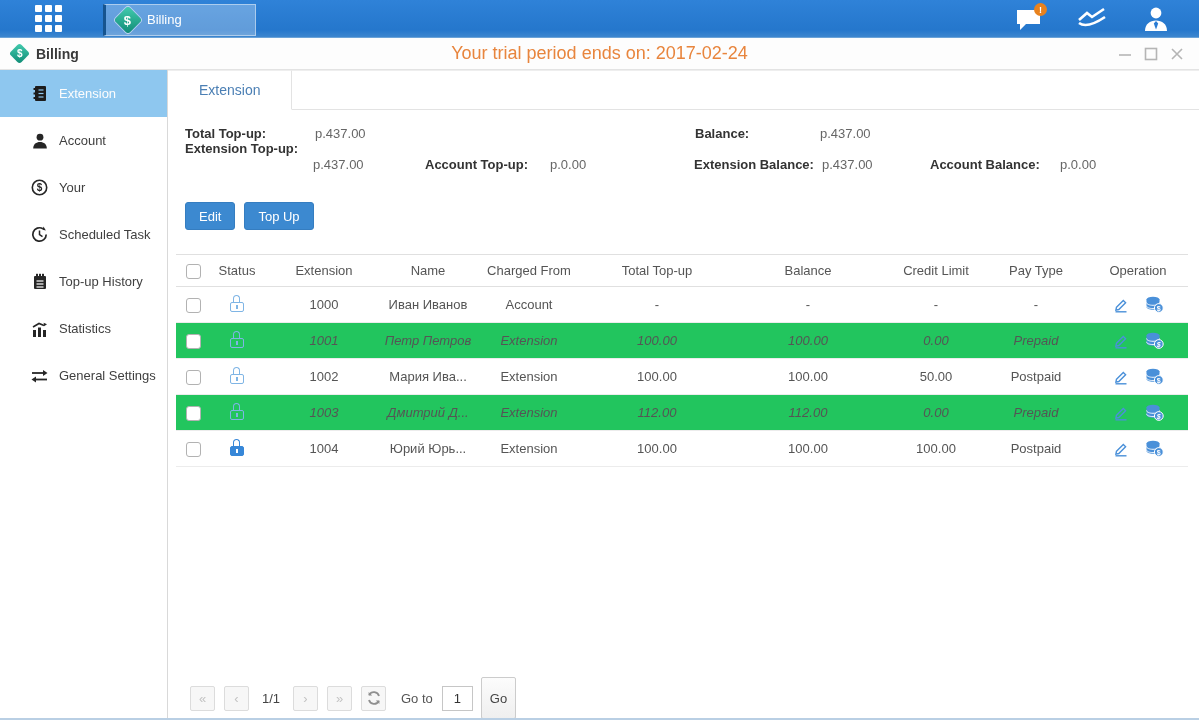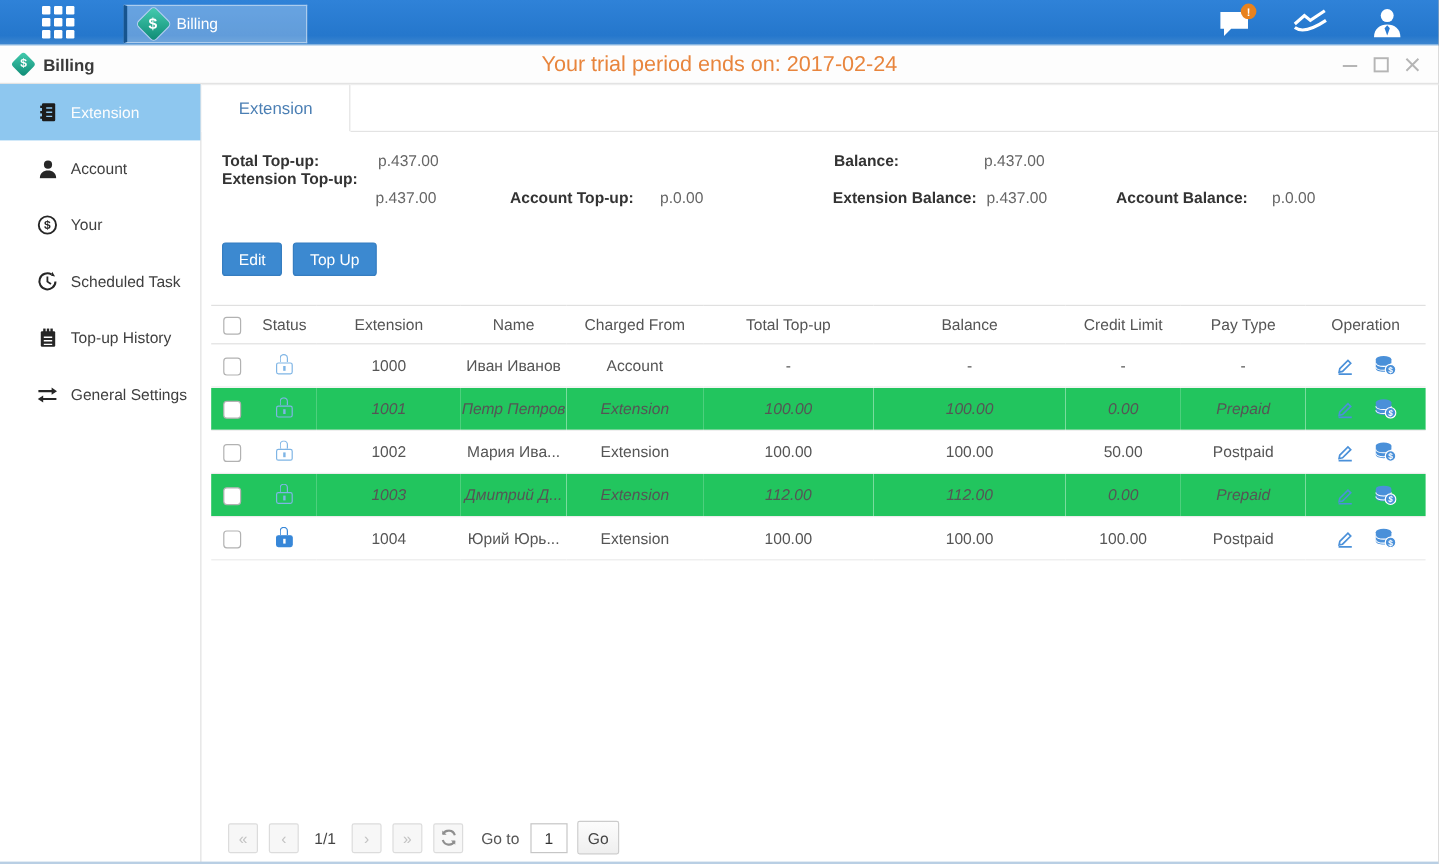--- a/index.html
+++ b/index.html
@@ -74,21 +74,21 @@
 
   .op-cell { display:flex; align-items:center; justify-content:center; gap:16px; height:35px; }
   .op-icon { cursor:pointer; display:inline-flex; }
 
   
   .pager { position:absolute; left:0; right:0; bottom:8px; height:28px; display:flex; align-items:center; font-size:13px; color:#555; }
   .pg-btn { width:25px; height:25px; border:1px solid #dcdcdc; background:#f7f7f7; border-radius:2px; display:flex; align-items:center; justify-content:center; color:#c3c3c3; font-size:13px; cursor:pointer; margin-left:9px; }
   .pg-label { margin-left:9px; width:26px; text-align:center; color:#444; }
   .goto-label { margin-left:15px; }
   .goto-input { margin-left:9px; width:31px; height:25px; border:1px solid #c6c6c6; text-align:center; font-size:13px; font-family:inherit; color:#333; }
-  .go-btn { margin-left:8px; height:28px; padding:0 8px; border:1px solid #ccc; background:linear-gradient(#fcfcfc,#efefef); border-radius:2px; color:#444; font-size:13px; cursor:pointer; font-family:inherit; }
+  .go-btn { margin-left:8px; height:42px; padding:0 8px; border:1px solid #ccc; background:linear-gradient(#fcfcfc,#efefef); border-radius:2px; color:#444; font-size:13px; cursor:pointer; font-family:inherit; }
   .pager-right { position:absolute; right:24px; display:flex; align-items:center; gap:12px; }
   .pagesize { width:52px; height:26px; border:1px solid #c8c8c8; background:#fff; display:flex; align-items:center; justify-content:space-between; padding:0 8px 0 10px; cursor:pointer; color:#333; }
   .caret { width:0; height:0; border-left:5px solid transparent; border-right:5px solid transparent; border-top:6px solid #5a6b7a; }
 </style>
 </head>
 <body>
 
 <div class="screen">
 
   <div class="taskbar">
@@ -212,20 +212,32 @@
               <rect x="2" y="3" width="12" height="13" rx="1" fill="currentColor"></rect>
               <rect x="4" y="0.8" width="2" height="3.5" fill="currentColor"></rect>
               <rect x="7" y="0.8" width="2" height="3.5" fill="currentColor"></rect>
               <rect x="10" y="0.8" width="2" height="3.5" fill="currentColor"></rect>
               <line x1="4.5" y1="8" x2="11.5" y2="8" stroke="#fff" stroke-width="1.2"></line>
               <line x1="4.5" y1="11" x2="11.5" y2="11" stroke="#fff" stroke-width="1.2"></line>
               <line x1="4.5" y1="14" x2="11.5" y2="14" stroke="#fff" stroke-width="1.2"></line>
             </svg>
         </span>
         <span>Top-up History</span>
+      </div>
+      <div class="side-item">
+        <span class="s-icon">
+          <svg width="17" height="16" viewBox="0 0 17 16">
+              <rect x="2" y="9" width="3" height="7" fill="currentColor"></rect>
+              <rect x="7" y="6.5" width="3" height="9.5" fill="currentColor"></rect>
+              <rect x="12" y="9" width="3" height="7" fill="currentColor"></rect>
+              <polyline points="2,6 8,2.5 13,4.5" fill="none" stroke="currentColor" stroke-width="1.6"></polyline>
+              <path d="M16 3.2 l-3.4 -1.4 0.6 3.4 z" fill="currentColor"></path>
+            </svg>
+        </span>
+        <span>Statistics</span>
       </div>
       <div class="side-item">
         <span class="s-icon">
           <svg width="17" height="14" viewBox="0 0 17 14">
               <line x1="1" y1="4" x2="13" y2="4" stroke="currentColor" stroke-width="1.8"></line>
               <path d="M16.5 4 l-4.5 -3 v6 z" fill="currentColor"></path>
               <line x1="4" y1="10.5" x2="16" y2="10.5" stroke="currentColor" stroke-width="1.8"></line>
               <path d="M0.5 10.5 l4.5 -3 v6 z" fill="currentColor"></path>
             </svg>
         </span>

